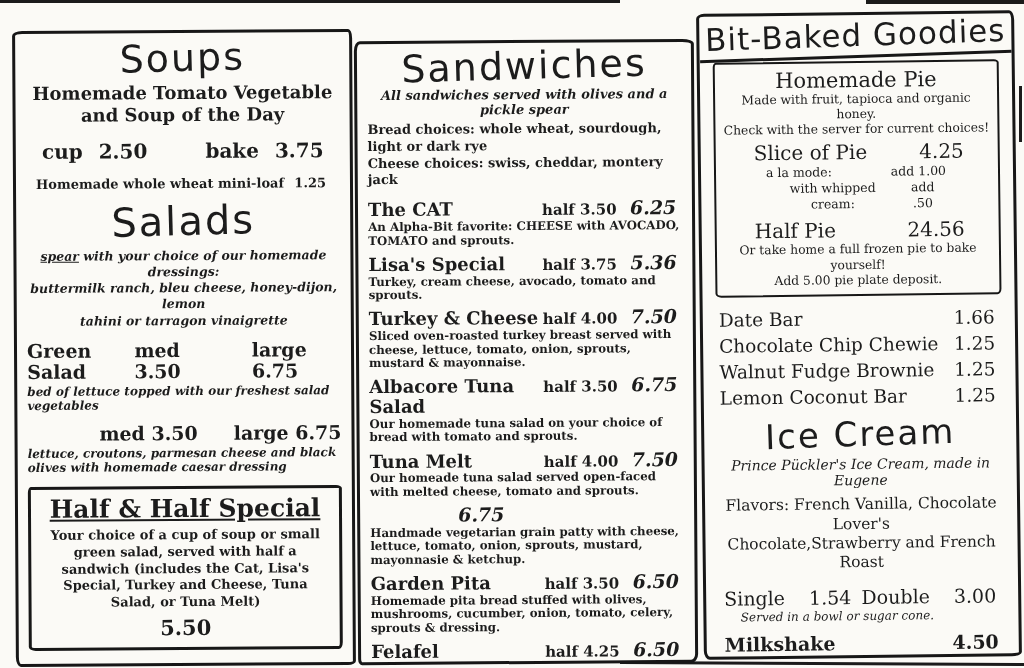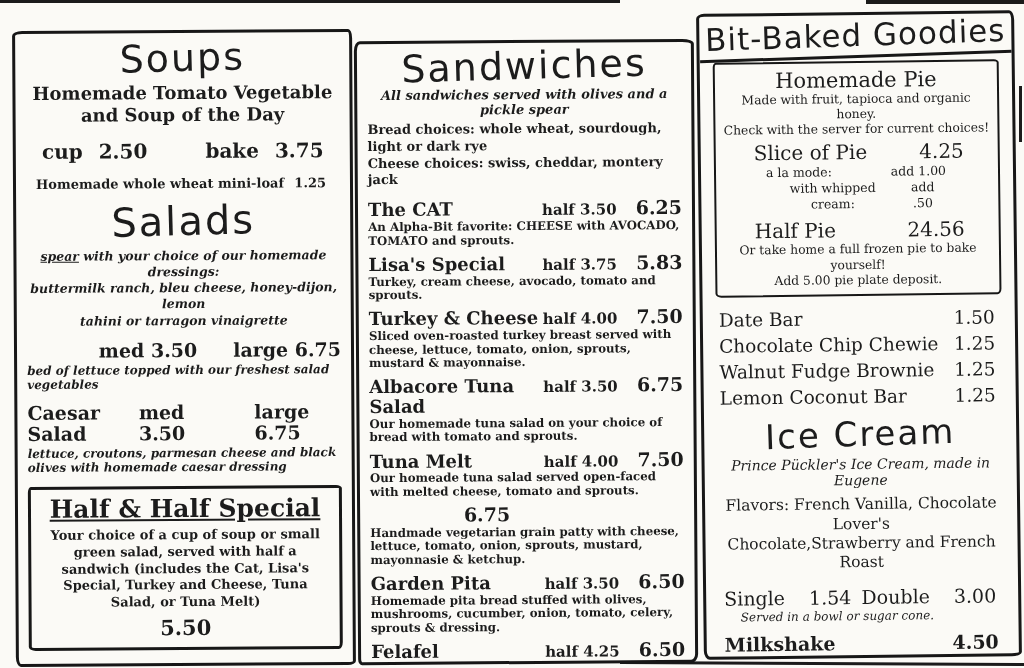--- a/index.html
+++ b/index.html
@@ -34,21 +34,21 @@
   .special-box{border:3px solid #171717;margin-top:12px;padding:5px 8px 7px;text-align:center;
                border-radius:3px 6px 4px 7px / 6px 3px 7px 4px;}
   .special-box h2{font-size:25px;font-weight:bold;text-decoration:underline;margin:2px 0 5px;line-height:1.05;}
   .special-box .sdesc{font-size:13px;font-weight:bold;line-height:1.28;}
   .special-box .sprice{font-size:21px;font-weight:bold;margin-top:5px;}
   .sub-italic{font-size:13px;font-weight:bold;font-style:italic;text-align:center;margin-top:1px;}
   .choices{font-size:13px;font-weight:bold;line-height:1.3;margin-top:4px;}
   .sw-row{display:flex;align-items:baseline;font-size:18px;font-weight:bold;line-height:1.1;margin-top:6px;}
   .sw-row .nm{flex:1;}
   .sw-row .half{width:88px;font-size:15px;}
-  .sw-row .pr{width:52px;text-align:right;font-size:19px;}
+  .sw-row .pr{width:52px;text-align:left;font-size:19px;font-style:italic;}
   .sw-desc{font-size:11.8px;font-weight:bold;line-height:1.13;margin-top:1px;}
   .pie-box{border:2px solid #171717;margin:3px 13px 0;padding:3px 6px 5px;text-align:center;
            border-radius:3px 5px 4px 6px / 5px 3px 6px 4px;}
   .pie-title{font-size:21px;margin-top:2px;}
   .pie-note{font-size:12.3px;line-height:1.25;}
   .pie-row{display:flex;justify-content:space-between;align-items:baseline;font-size:20px;padding:0 28px 0 32px;margin-top:2px;}
   .pie-sub{display:flex;justify-content:space-between;font-size:12.5px;padding:0 46px 0 44px;line-height:1.3;}
   .bars{margin:12px 20px 0 16px;}
   .bar-row{display:flex;justify-content:space-between;align-items:baseline;font-size:18.5px;margin-top:5px;}
   .ice-sub{font-size:14px;font-style:italic;text-align:center;margin-top:5px;}
@@ -94,27 +94,27 @@
     </div>
 
     <div class="script h-salads">Salads</div>
     <div class="dress-note">
       <span class="u">spear</span><span> with your choice of our homemade dressings:</span><br>
       <span>buttermilk ranch, bleu cheese, honey-dijon, lemon</span><br>
       <span>tahini or tarragon vinaigrette</span>
     </div>
 
     <div class="item-row">
+      <span class="nm">Green Salad</span>
       <span class="sz1">med 3.50</span>
       <span class="sz2">large 6.75</span>
     </div>
     <div class="desc i">bed of lettuce topped with our freshest salad vegetables</div>
 
     <div class="item-row">
-      <span class="nm">Caesar Salad</span>
       <span class="sz1">med 3.50</span>
       <span class="sz2">large 6.75</span>
     </div>
     <div class="desc i">lettuce, croutons, parmesan cheese and black olives with homemade caesar dressing</div>
 
     <div class="special-box">
       <h2>Half &amp; Half Special</h2>
       <div class="sdesc">Your choice of a cup of soup or small green salad, served with half a sandwich (includes the Cat, Lisa's Special, Turkey and Cheese, Tuna Salad, or Tuna Melt)</div>
       <div class="sprice">5.50</div>
     </div>
@@ -132,21 +132,21 @@
     <div class="sw-row" style="margin-top:10px;">
       <span class="nm">The CAT</span>
       <span class="half">half 3.50</span>
       <span class="pr">6.25</span>
     </div>
     <div class="sw-desc">An Alpha-Bit favorite: CHEESE with AVOCADO, TOMATO and sprouts.</div>
 
     <div class="sw-row">
       <span class="nm">Lisa's Special</span>
       <span class="half">half 3.75</span>
-      <span class="pr">5.83</span>
+      <span class="pr">5.36</span>
     </div>
     <div class="sw-desc">Turkey, cream cheese, avocado, tomato and sprouts.</div>
 
     <div class="sw-row">
       <span class="nm">Turkey &amp; Cheese</span>
       <span class="half">half 4.00</span>
       <span class="pr">7.50</span>
     </div>
     <div class="sw-desc">Sliced oven-roasted turkey breast served with cheese, lettuce, tomato, onion, sprouts, mustard &amp; mayonnaise.</div>
 
@@ -212,21 +212,21 @@
       </div>
       <div class="pie-note">
         <span>Or take home a full frozen pie to bake yourself!</span><br>
         <span>Add 5.00 pie plate deposit.</span>
       </div>
     </div>
 
     <div class="bars">
       <div class="bar-row">
         <span>Date Bar</span>
-        <span>1.50</span>
+        <span>1.66</span>
       </div>
       <div class="bar-row">
         <span>Chocolate Chip Chewie</span>
         <span>1.25</span>
       </div>
       <div class="bar-row">
         <span>Walnut Fudge Brownie</span>
         <span>1.25</span>
       </div>
       <div class="bar-row">

